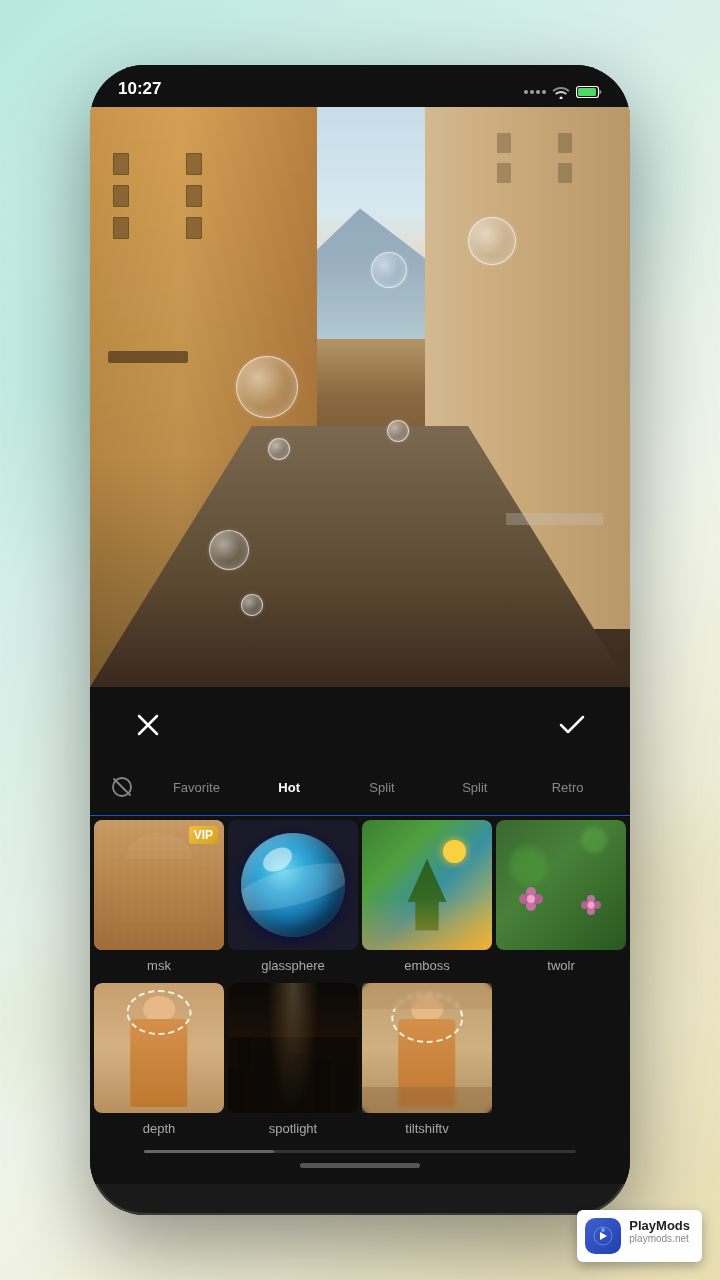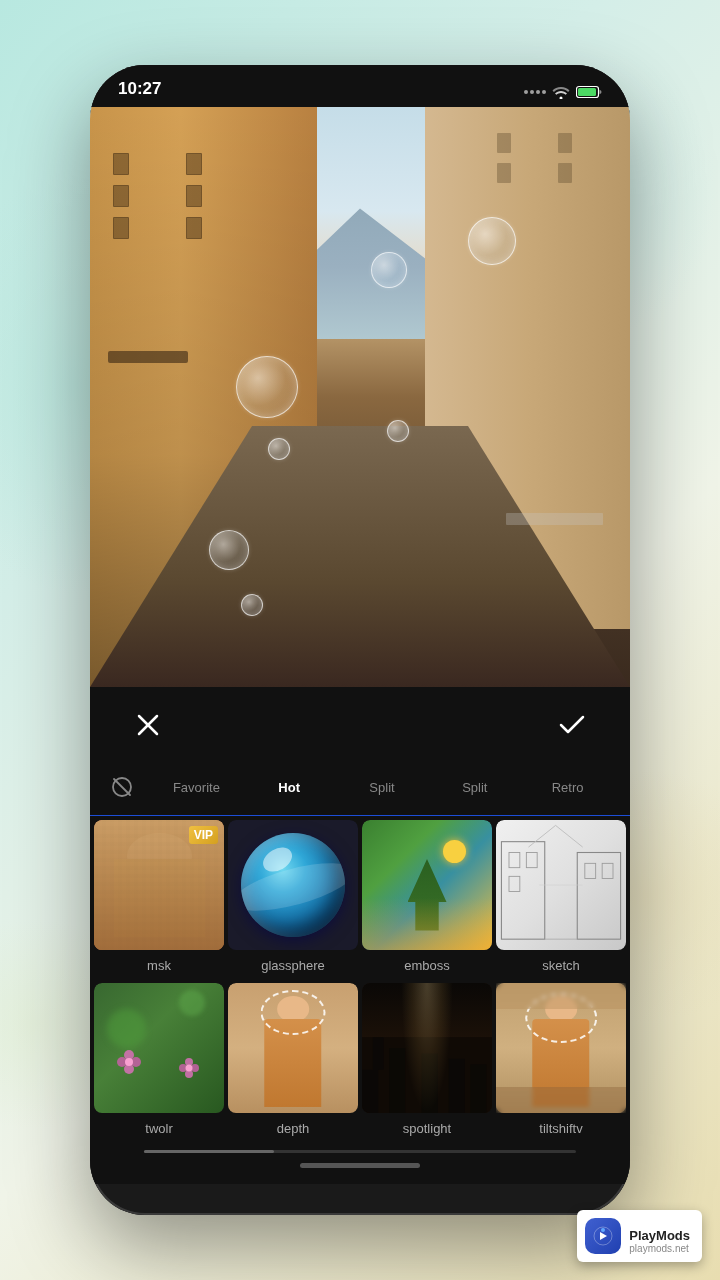--- a/index.html
+++ b/index.html
@@ -287,21 +287,21 @@
 
     
     .playmods-badge {
       position: absolute;
       bottom: 18px;
       right: 18px;
       background: #fff;
       border-radius: 6px;
       padding: 8px 12px 8px 8px;
       display: flex;
-      align-items: flex-end;
+      align-items: flex-start;
       gap: 8px;
       box-shadow: 0 4px 12px rgba(0,0,0,0.3);
     }
     .playmods-icon {
       width: 36px;
       height: 36px;
       background: linear-gradient(135deg, #4060d0, #2040b0);
       border-radius: 10px;
       display: flex;
       align-items: center;
@@ -460,46 +460,20 @@
           <div style="position:absolute;bottom:15%;left:35%;width:30%;height:55%;background:linear-gradient(180deg,#2a6020 0%,#3a7028 100%);clip-path:polygon(50% 0%,100% 60%,80% 60%,80% 100%,20% 100%,20% 60%,0% 60%);"></div>
 
           <div style="position:absolute;top:15%;right:20%;width:18%;height:18%;background:#f8d040;border-radius:50%;box-shadow:0 0 8px #f0c030;"></div>
 
           <div style="position:absolute;bottom:0;left:0;right:0;height:40%;background:linear-gradient(180deg,transparent,rgba(240,160,40,0.5));"></div>
         </div>
       </div>
       <div class="filter-label">emboss</div>
     </div>
 
-    <div class="filter-item">
-      <div class="filter-thumb">
-        <div style="width:100%;height:100%;background:linear-gradient(135deg,#f0f0f0 0%,#e0e0e0 50%,#c8c8c8 100%);position:relative;">
-
-          <div style="position:absolute;inset:0;">
-            <svg width="100%" height="100%" viewBox="0 0 120 120" fill="none">
-
-              <rect x="5" y="20" width="40" height="90" stroke="#888" stroke-width="1" fill="none"></rect>
-              <rect x="75" y="30" width="40" height="80" stroke="#888" stroke-width="1" fill="none"></rect>
-
-              <rect x="12" y="30" width="10" height="14" stroke="#999" stroke-width="0.8" fill="none"></rect>
-              <rect x="28" y="30" width="10" height="14" stroke="#999" stroke-width="0.8" fill="none"></rect>
-              <rect x="12" y="52" width="10" height="14" stroke="#999" stroke-width="0.8" fill="none"></rect>
-              <rect x="82" y="40" width="10" height="14" stroke="#999" stroke-width="0.8" fill="none"></rect>
-              <rect x="98" y="40" width="10" height="14" stroke="#999" stroke-width="0.8" fill="none"></rect>
-
-              <line x1="45" y1="110" x2="75" y2="110" stroke="#aaa" stroke-width="0.8"></line>
-              <line x1="40" y1="60" x2="80" y2="60" stroke="#ccc" stroke-width="0.5"></line>
-
-              <polyline points="30,25 55,5 80,25" stroke="#bbb" stroke-width="0.8" fill="none"></polyline>
-            </svg>
-          </div>
-        </div>
-      </div>
-      <div class="filter-label">sketch</div>
-    </div>
 
     <div class="filter-item">
       <div class="filter-thumb">
         <div style="width:100%;height:100%;background:linear-gradient(135deg,#386830 0%,#488038 40%,#285820 100%);position:relative;">
 
           <div style="position:absolute;top:20%;left:10%;width:30%;height:30%;background:rgba(80,160,60,0.5);border-radius:50%;filter:blur(3px)"></div>
           <div style="position:absolute;top:5%;right:15%;width:20%;height:20%;background:rgba(100,180,80,0.4);border-radius:50%;filter:blur(2px)"></div>
 
           <div style="position:absolute;bottom:25%;left:15%;">
             <svg width="30" height="30" viewBox="0 0 30 30">

